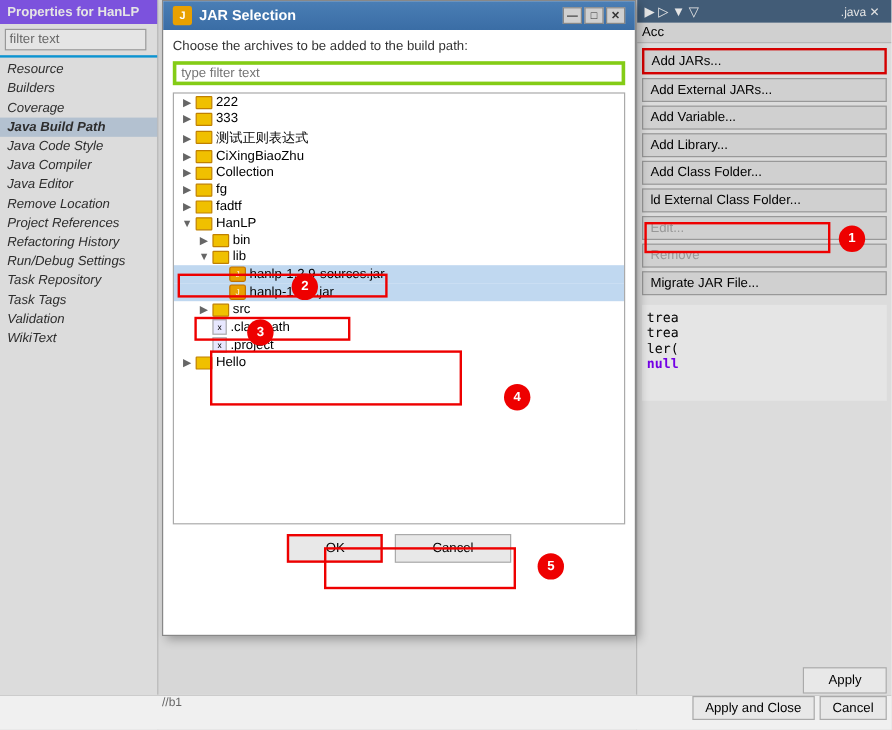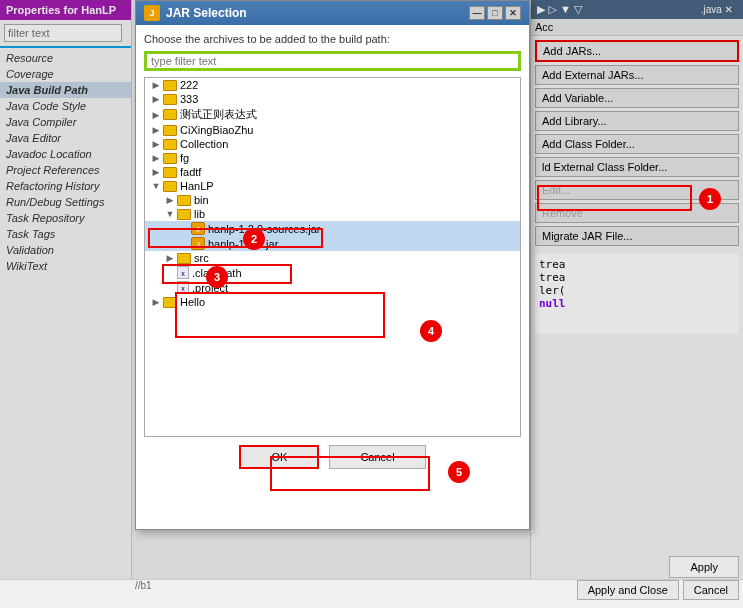--- a/index.html
+++ b/index.html
@@ -26,21 +26,21 @@
     .sidebar {
       position: absolute;
       top: 0; left: 0;
       width: 132px;
       height: 608px;
       background: #f5f5f5;
       border-right: 1px solid #ccc;
     }
 
     .sidebar-title {
-      background: #a21caf;
+      background: #8b5cf6;
       color: white;
       padding: 4px 6px;
       font-size: 11px;
       font-weight: bold;
     }
 
     .sidebar-filter {
       padding: 4px;
       border-bottom: 2px solid #0ea5e9;
     }
@@ -338,26 +338,27 @@
 
 <div class="eclipse-bg"></div>
 
 <div class="sidebar">
   <div class="sidebar-title">Properties for HanLP</div>
   <div class="sidebar-filter">
     <input type="text" style="width: 118px; height: 18px; font-size: 11px; border: 1px solid rgb(170, 170, 170); padding: 1px 3px; color: rgb(170, 170, 170);" placeholder="filter text">
   </div>
   <ul class="sidebar-items" id="sidebar-list">
       <li class="sidebar-item">Resource</li>
+      <li class="sidebar-item">Builders</li>
       <li class="sidebar-item">Coverage</li>
       <li class="sidebar-item active">Java Build Path</li>
       <li class="sidebar-item">Java Code Style</li>
       <li class="sidebar-item">Java Compiler</li>
       <li class="sidebar-item">Java Editor</li>
-      <li class="sidebar-item">Javadoc Location</li>
+      <li class="sidebar-item">Remove Location</li>
       <li class="sidebar-item">Project References</li>
       <li class="sidebar-item">Refactoring History</li>
       <li class="sidebar-item">Run/Debug Settings</li>
       <li class="sidebar-item">Task Repository</li>
       <li class="sidebar-item">Task Tags</li>
       <li class="sidebar-item">Validation</li>
       <li class="sidebar-item">WikiText</li>
     </ul>
 </div>
 

